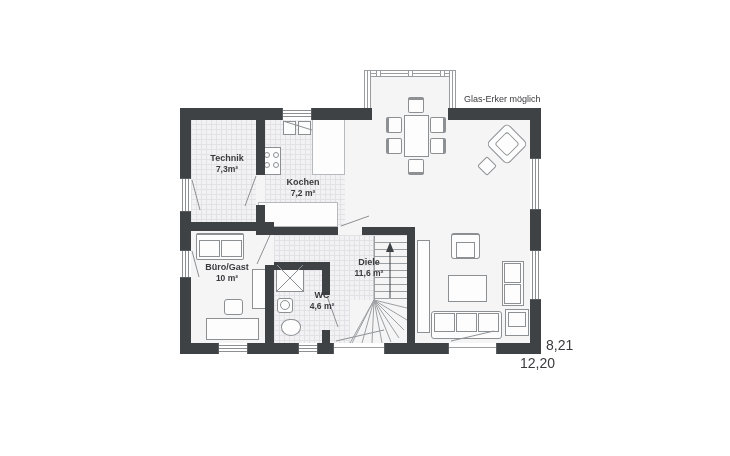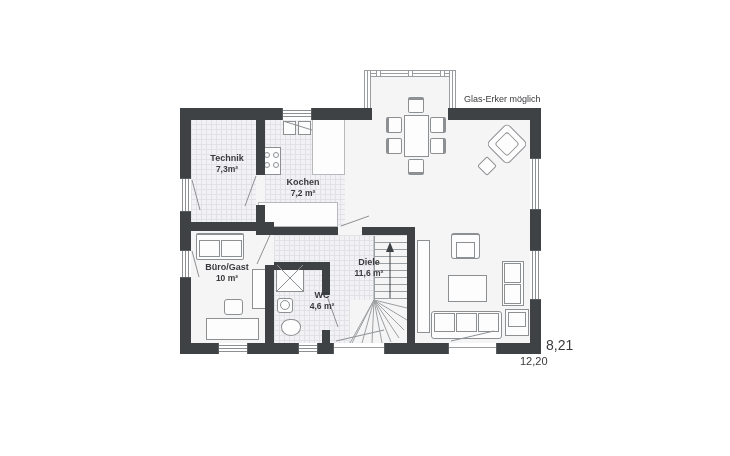--- a/index.html
+++ b/index.html
@@ -185,15 +185,15 @@
     <div>Diele</div>
     <div class="area">11,6 m²</div>
   </div>
   <div class="label" style="left:306px;top:289px;padding-left:32px;">
     <div>WC</div>
     <div class="area">4,6 m²</div>
   </div>
 
   <div class="ann" style="left:464px;top:94px;">Glas-Erker möglich</div>
   <div class="ann" style="left:546px;top:337px;font-size:14px;">8,21</div>
-  <div class="ann" style="left:520px;top:355px;font-size:11px;">12,20</div>
+  <div class="ann" style="left:520px;top:355px;font-size:14px;">12,20</div>
 
 </div>
 
 </body></html>

